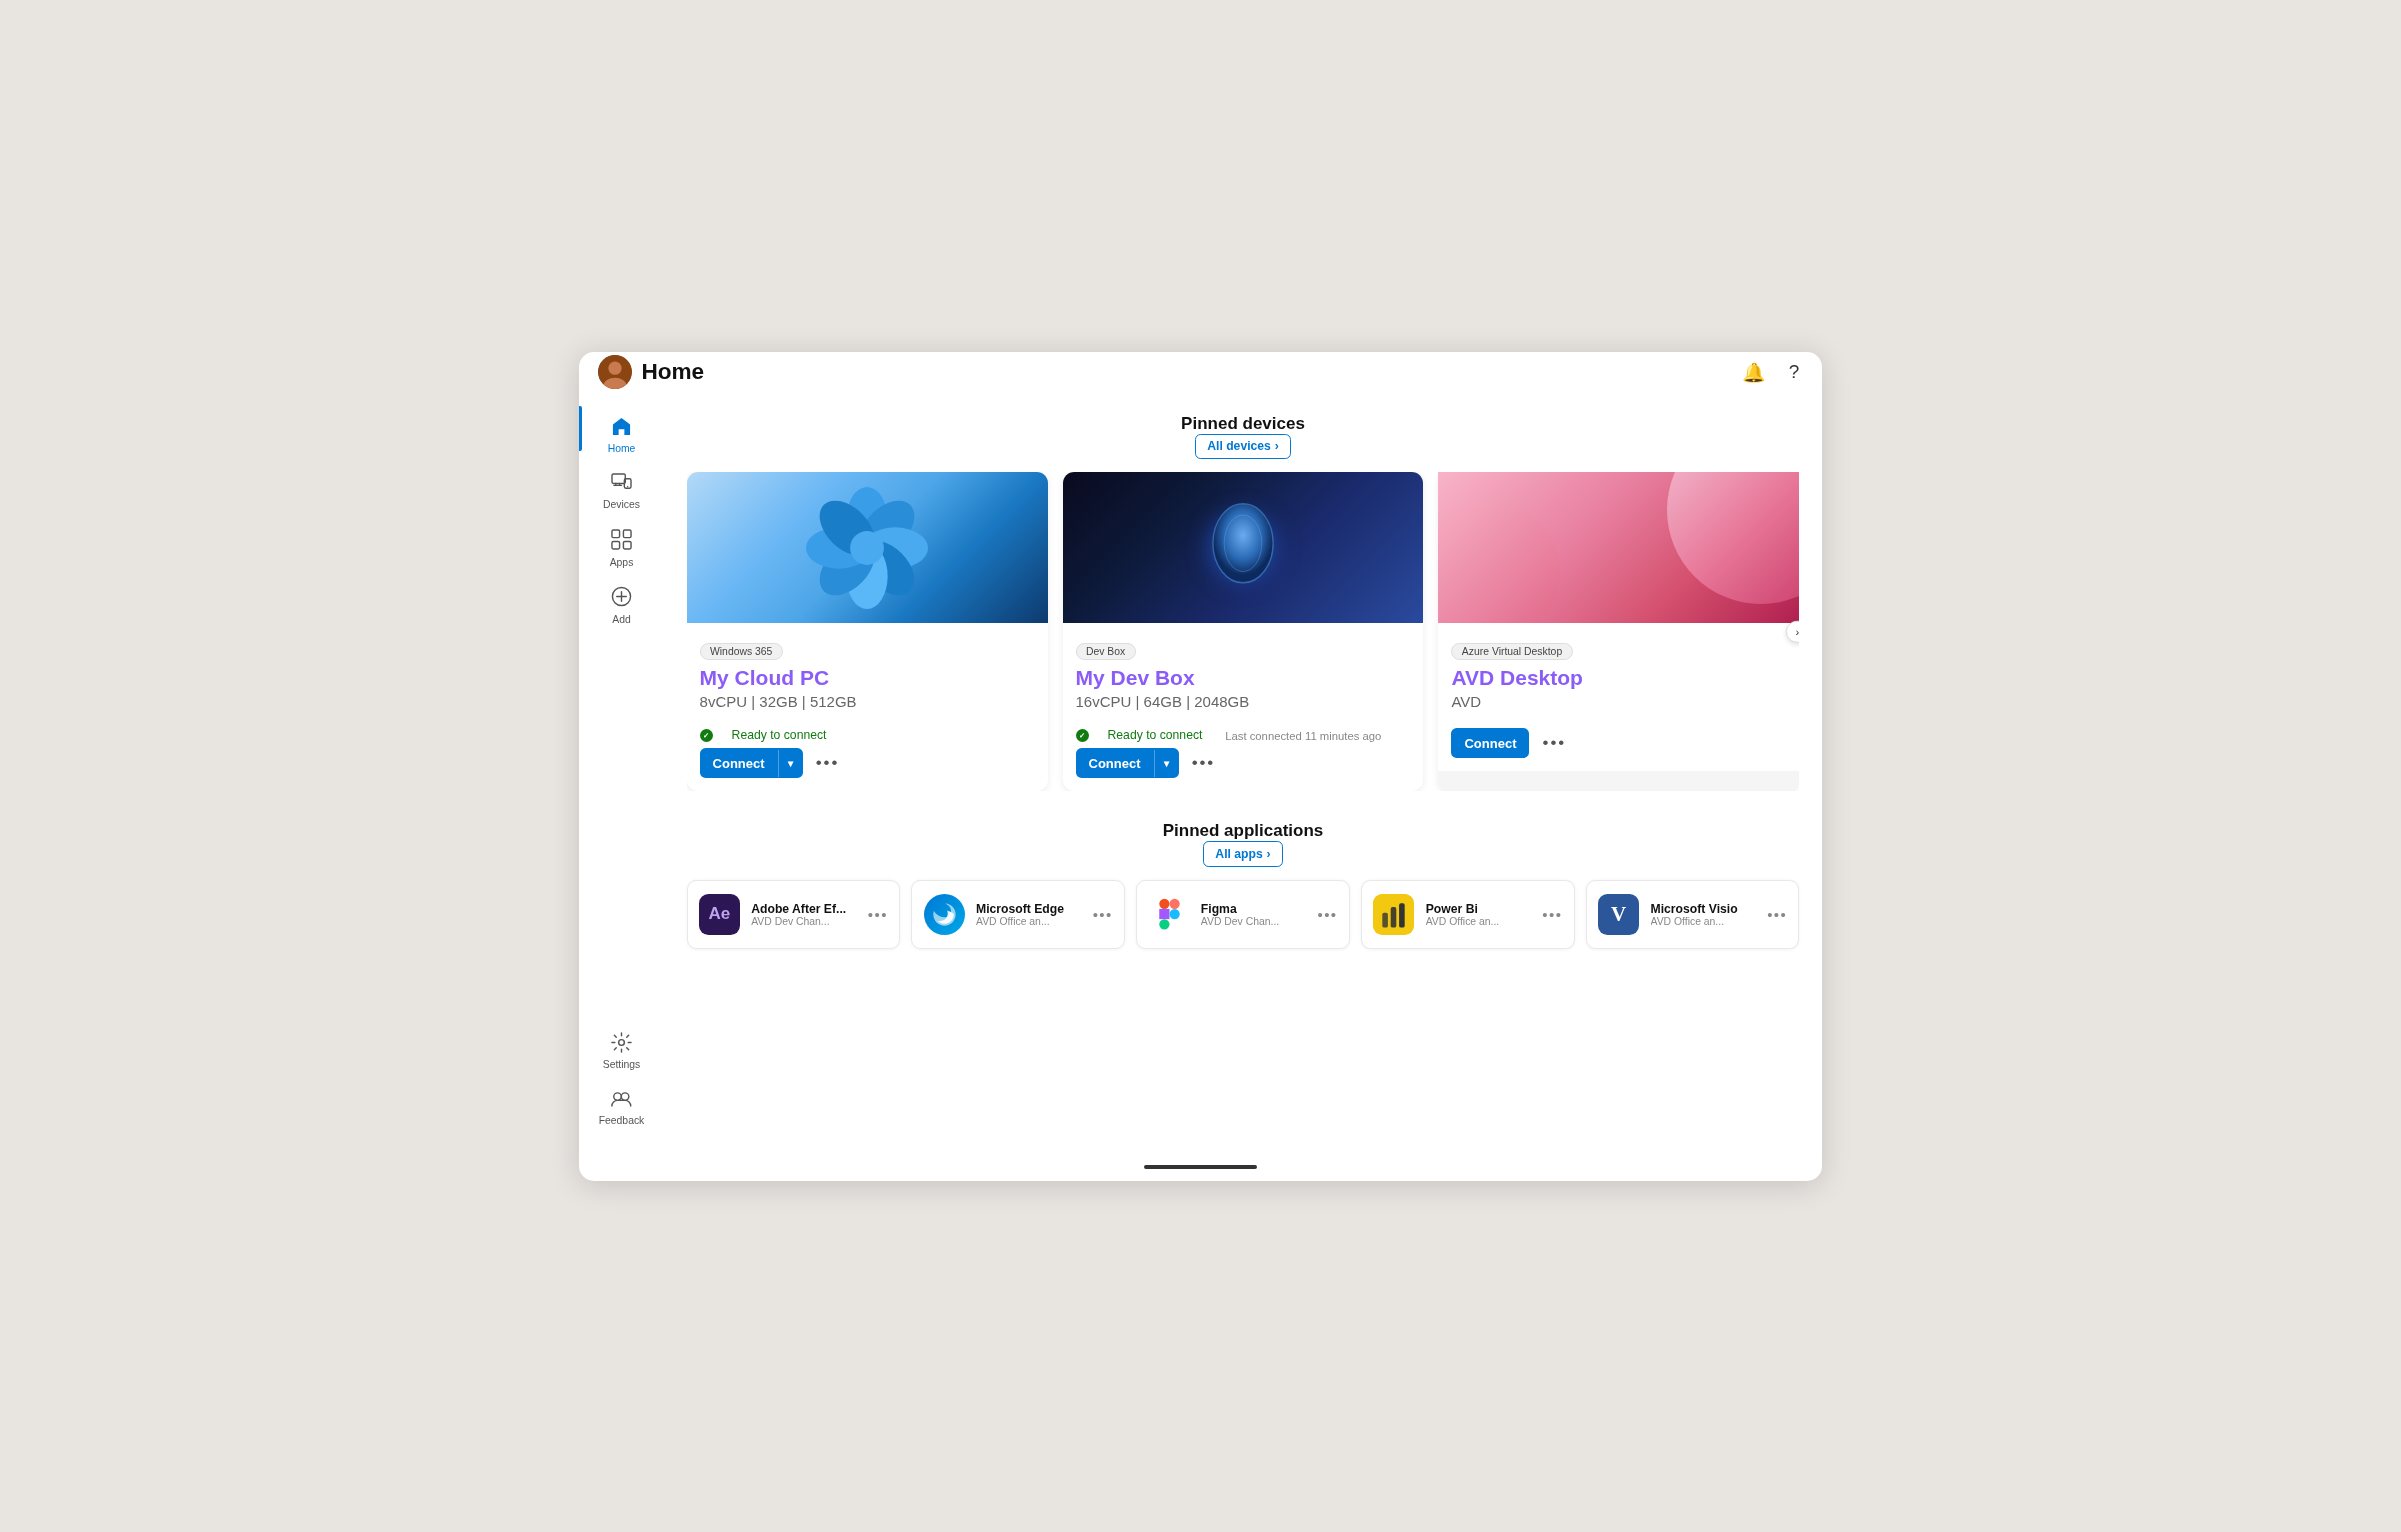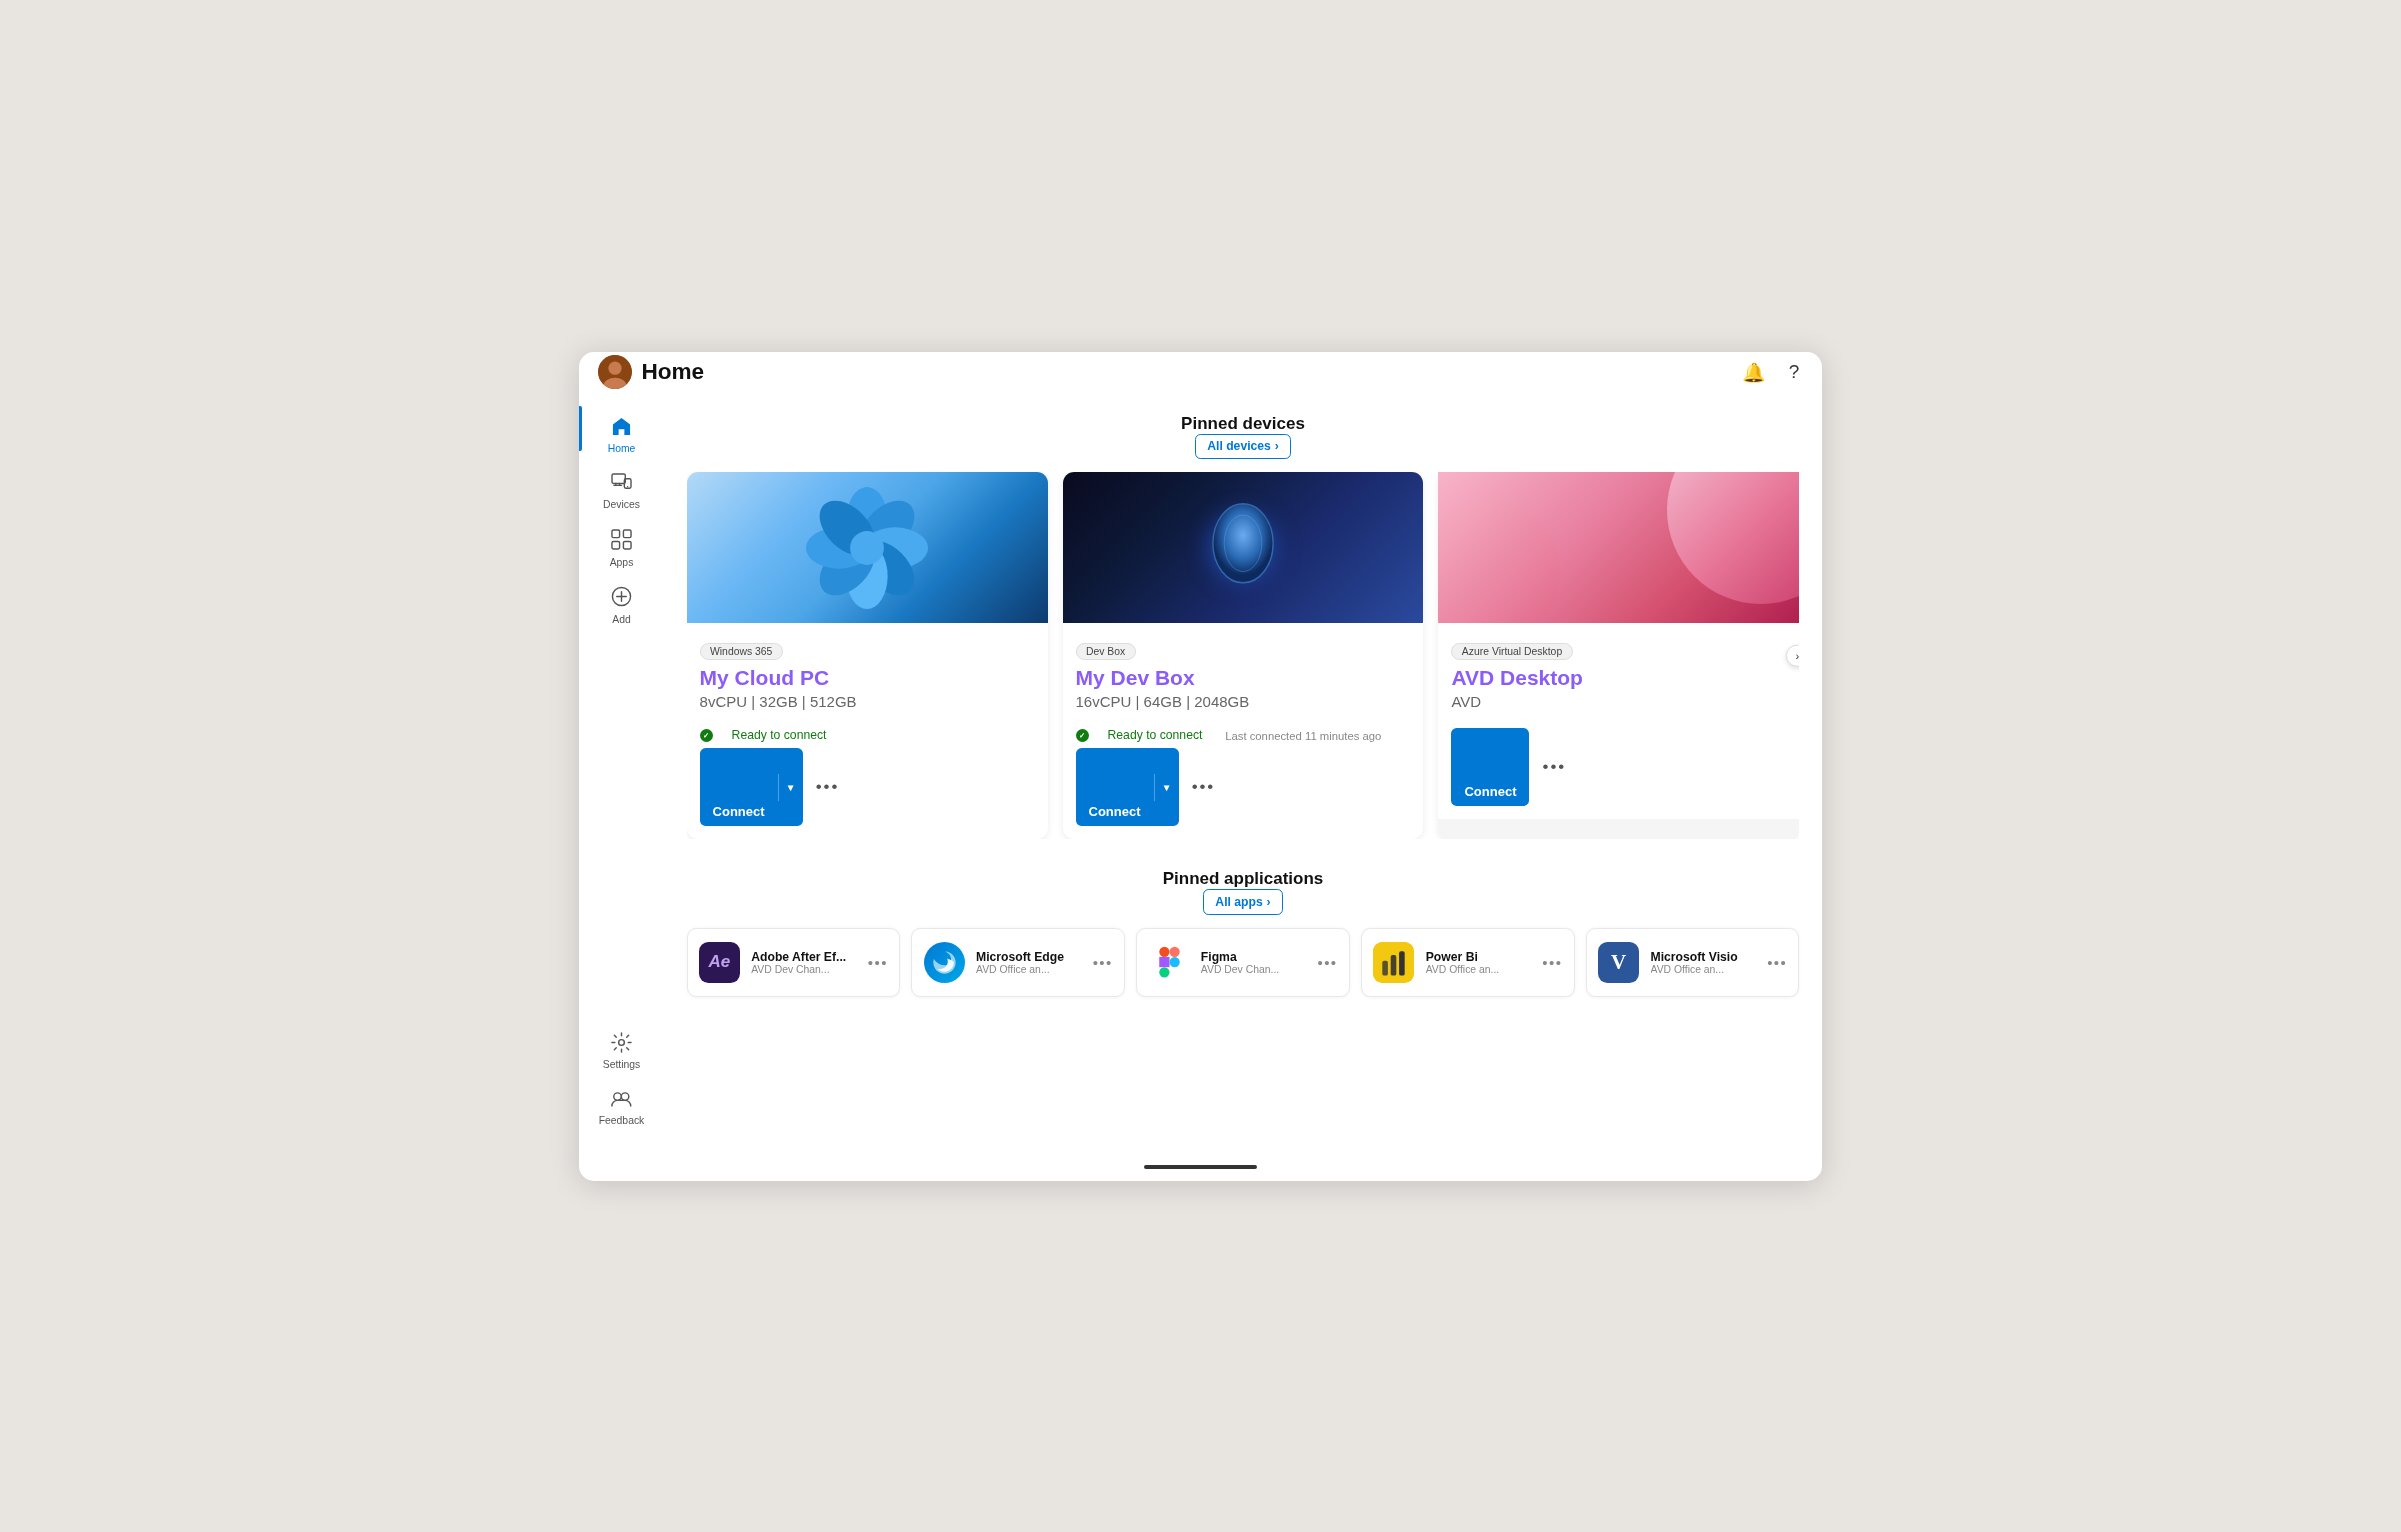--- a/index.html
+++ b/index.html
@@ -277,21 +277,20 @@
       color: #fff;
       border: none;
       border-radius: 5.6px;
       font-size: 13px;
       font-weight: 600;
       cursor: pointer;
       overflow: hidden;
     }
     .connect-btn-label {
       padding: 7.5px 13px;
-      margin-top: 48px;
     }
     .connect-btn-arrow {
       padding: 7.5px 9.4px;
       border-left: 0.9px solid rgba(255,255,255,0.3);
       font-size: 10.4px;
     }
     .more-btn {
       background: none;
       border: none;
       cursor: pointer;
@@ -609,21 +608,21 @@
         <span class="section-title">Pinned applications</span>
         <button class="all-link">
           <span>All apps</span>
           <span>›</span>
         </button>
       </div>
 
       <div class="apps-grid">
 
         <div class="app-card">
-          <div class="app-icon-wrap" style="background:#2c1654; color:#c0a0f0; font-size:17px; font-weight:900; font-style:italic;text-align:center;">
+          <div class="app-icon-wrap" style="background:#2c1654; color:#c0a0f0; font-size:17px; font-weight:900; text-align:center;">
             Ae
           </div>
           <div class="app-info">
             <div class="app-name">Adobe After Ef...</div>
             <div class="app-sub">AVD Dev Chan...</div>
           </div>
           <button class="app-more">•••</button>
         </div>
 
         <div class="app-card">

